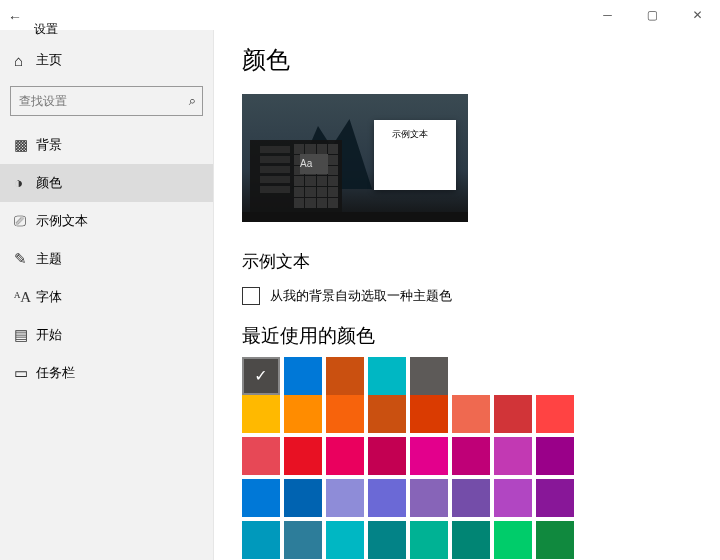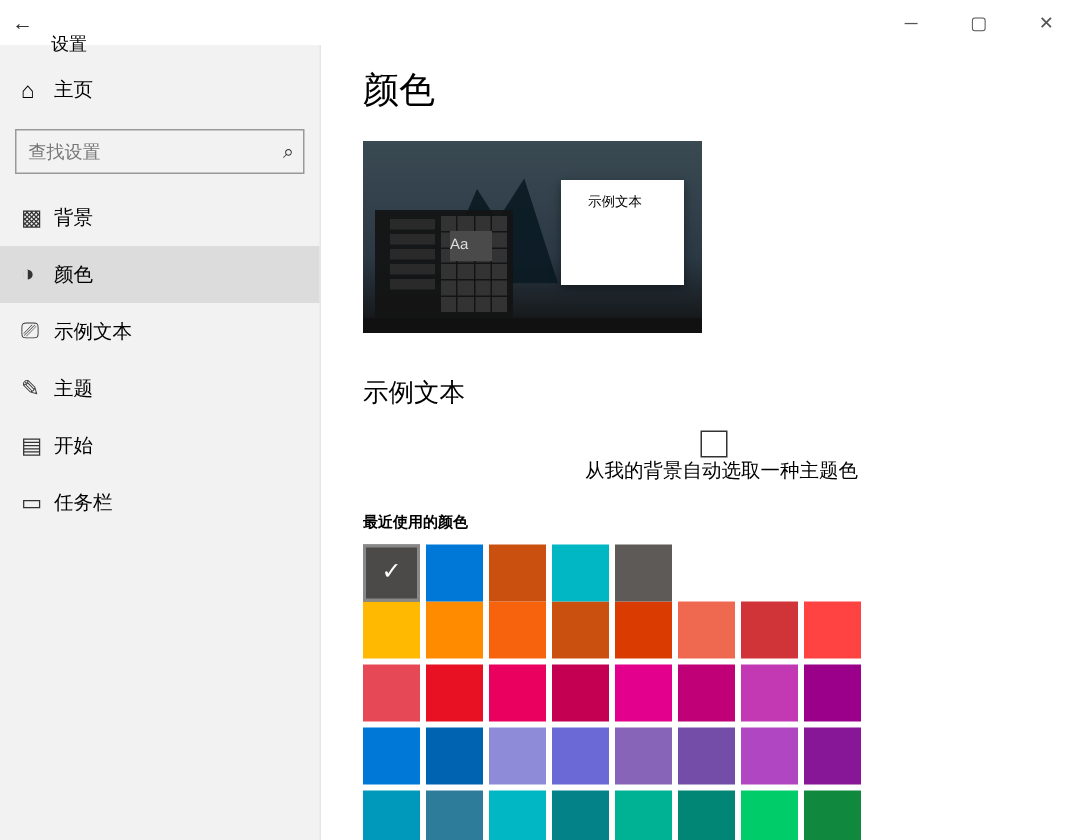--- a/index.html
+++ b/index.html
@@ -29,23 +29,23 @@
   .prev-taskbar { position: absolute; left: 0; bottom: 0; width: 100%; height: 10px; background: #111; }
   .prev-start { position: absolute; left: 8px; bottom: 10px; width: 92px; height: 72px; background: rgba(20,20,20,0.92); }
   .prev-start .tilegrid { position:absolute; left:44px; top:4px; width:44px; height:64px; display:grid; grid-template-columns: repeat(4, 1fr); grid-template-rows: repeat(6,1fr); gap:1px;}
   .prev-start .tilegrid span { background:#333; }
   .prev-start .aa { position:absolute; left:50px; top:14px; width:28px; height:20px; background:#4a4a4a; color:#ddd; font-size:10px; text-align:left; line-height:20px;}
   .prev-left { position:absolute; left:10px; top:6px; width:30px; height:60px; display:flex; flex-direction:column; gap:3px;}
   .prev-left span { width:100%; height:7px; background:#2a2a2a; }
   .prev-window { position: absolute; right: 12px; top: 26px; width: 82px; height: 70px; background: #fff; box-shadow: 0 2px 6px rgba(0,0,0,0.4); padding-left: 12px; }
   .prev-window .txt { font-size: 9px; padding: 8px 6px; color: #000; }
   .section-title { font-size: 17px; margin: 28px 0 14px; }
-  .checkbox-row { display: flex; align-items: center; font-size: 13px; flex-direction: column; }
+  .checkbox-row { display: flex; align-items: center; font-size: 13px; }
   .checkbox-row .box { width: 18px; height: 18px; border: 1.5px solid #333; margin-right: 10px; }
-  .subhdr { font-size: 10px; margin: 18px 0 8px; font-weight: bold; }
+  .subhdr { font-size: 19px; margin: 18px 0 8px; }
   .swatches { display: flex; gap: 4px; }
   .swatch { width: 38px; height: 38px; position: relative; }
   .swatch.selected::before { content:""; position:absolute; inset:0; border:2px solid #888; }
   .swatch.selected::after { content:"✓"; position:absolute; inset:0; color:#fff; font-size:16px; text-align:center; line-height:38px; }
   .palette { display: grid; grid-template-columns: repeat(8, 38px); grid-auto-rows: 38px; gap: 4px; }
 </style>
 </head>
 <body>
 
 <div class="window">
@@ -79,20 +79,24 @@
             <span class="icon">◑</span>
             <span>颜色</span>
           </div>
           <div class="navitem">
             <span class="icon">⎚</span>
             <span>示例文本</span>
           </div>
           <div class="navitem">
             <span class="icon">✎</span>
             <span>主题</span>
+          </div>
+          <div class="navitem">
+            <span class="icon">ᴬA</span>
+            <span>字体</span>
           </div>
           <div class="navitem">
             <span class="icon">▤</span>
             <span>开始</span>
           </div>
           <div class="navitem">
             <span class="icon">▭</span>
             <span>任务栏</span>
           </div>
         </div>

